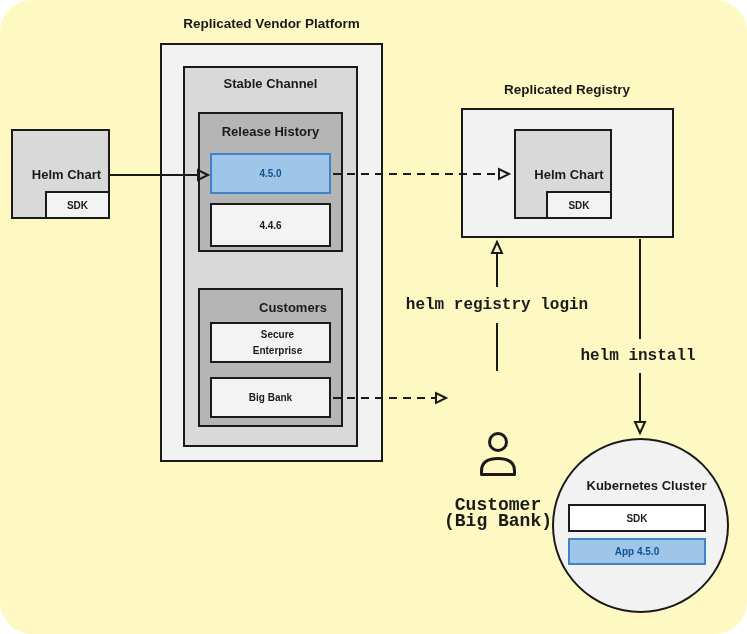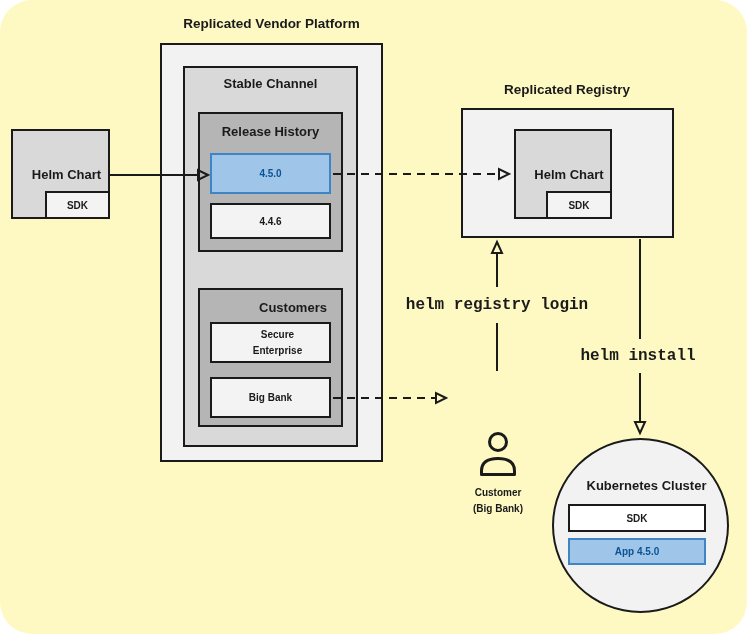--- a/index.html
+++ b/index.html
@@ -43,21 +43,21 @@
   </div>
 
   <div class="box bg-dark" style="left:198px;top:112px;width:145px;height:140px;">
     <span class="box-title" style="margin-top:10px;">Release History</span>
   </div>
 
   <div class="box item hl" style="left:210px;top:153px;width:121px;height:41px;">
     <span>4.5.0</span>
   </div>
 
-  <div class="box item bg-pale" style="left:210px;top:203px;width:121px;height:36px;">
+  <div class="box item bg-pale" style="left:210px;top:203px;width:121px;height:44px;">
     <span>4.4.6</span>
   </div>
 
   <div class="box bg-dark" style="left:198px;top:288px;width:145px;height:139px;">
     <span class="box-title" style="margin-top:10px;padding-left:45px;">Customers</span>
   </div>
 
   <div class="box item bg-pale" style="left:210px;top:322px;width:121px;height:41px;padding-left:14px;">
     <span class="wrap-narrow two-line">Secure Enterprise</span>
   </div>
@@ -82,21 +82,21 @@
   </div>
   <div class="box item bg-pale" style="left:546px;top:191px;width:66px;height:28px;">
     <span>SDK</span>
   </div>
 
 
   <svg class="person" style="position:absolute;left:476px;top:431px;" width="44" height="46" viewBox="0 0 44 46">
     <circle cx="22" cy="11" r="8.5" fill="none" stroke="#1a1a1a" stroke-width="3"></circle>
     <path d="M5.5 43.5 L5.5 40 C5.5 31 12 27.5 22 27.5 C32 27.5 38.5 31 38.5 40 L38.5 43.5 Z" fill="none" stroke="#1a1a1a" stroke-width="3" stroke-linejoin="round"></path>
   </svg>
-  <div class="outside-label two-line" style="left:443px;top:485px;width:110px;font-size:10px;">
+  <div class="outside-label two-line" style="left:443px;top:497px;width:110px;font-size:18px;font-family:Liberation Mono, monospace;">
     <div>Customer</div>
     <div>(Big Bank)</div>
   </div>
 
   <div class="box bg-light" style="left:552px;top:438px;width:177px;height:175px;border-radius:50%;border-width:2.5px;">
     <span class="center-label" style="top:38px;">Kubernetes Cluster</span>
   </div>
   <div class="box item bg-white" style="left:568px;top:504px;width:138px;height:28px;">
     <span>SDK</span>
   </div>

